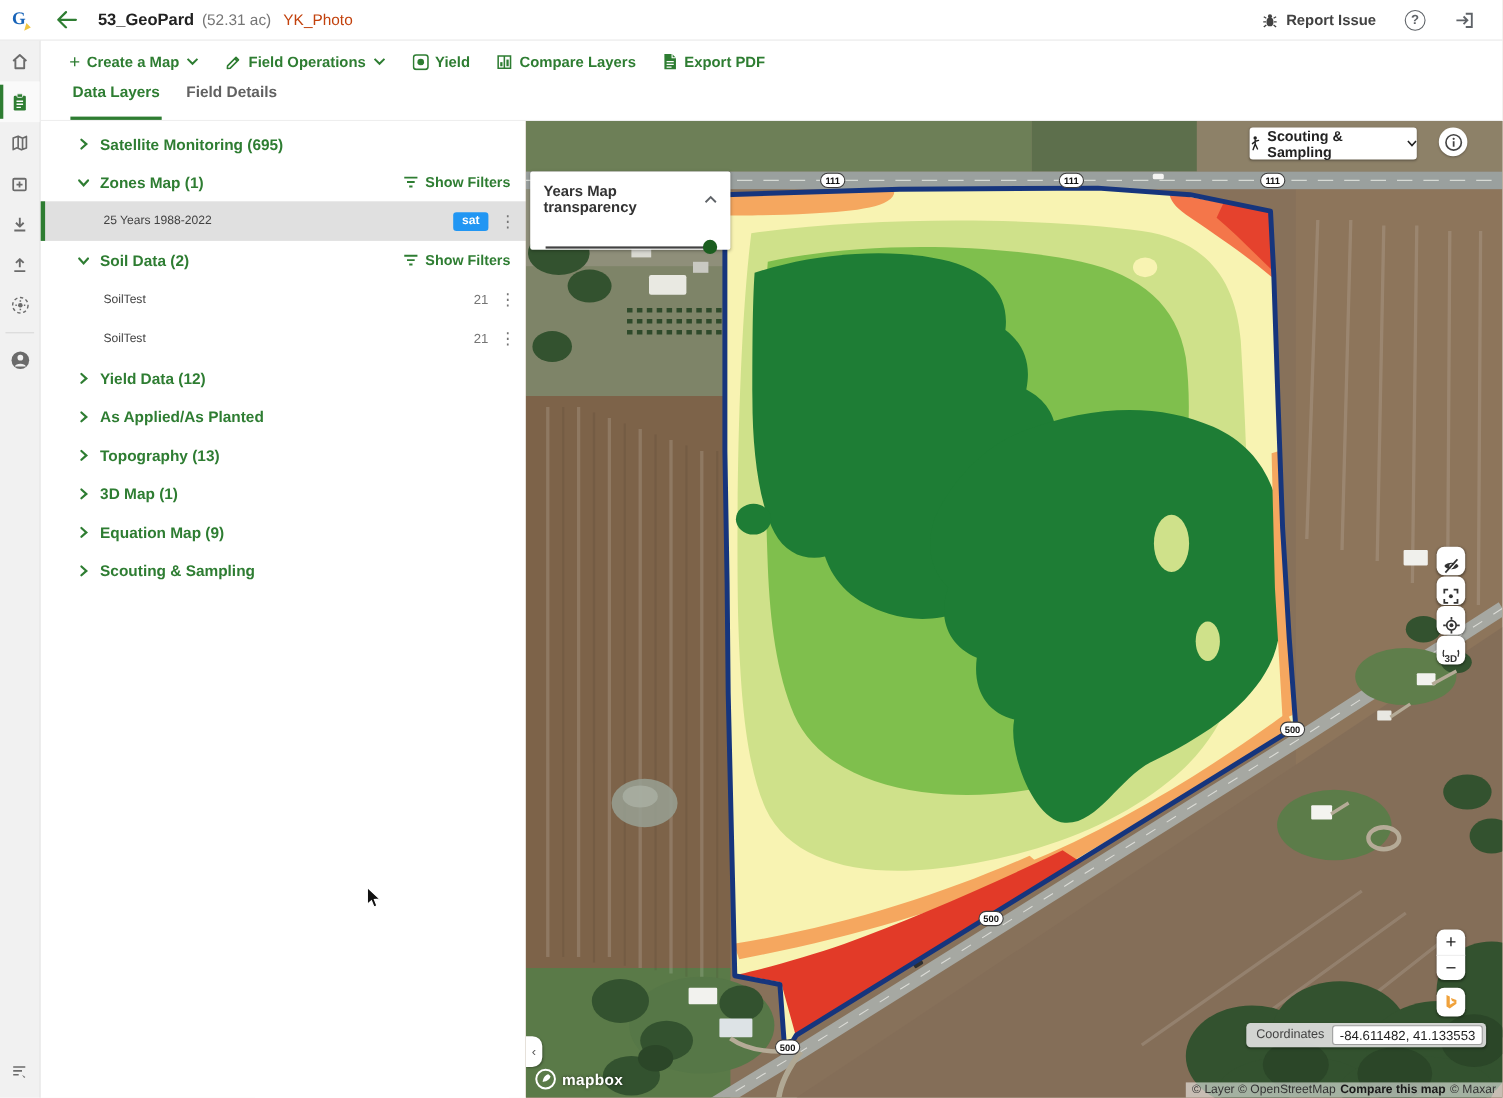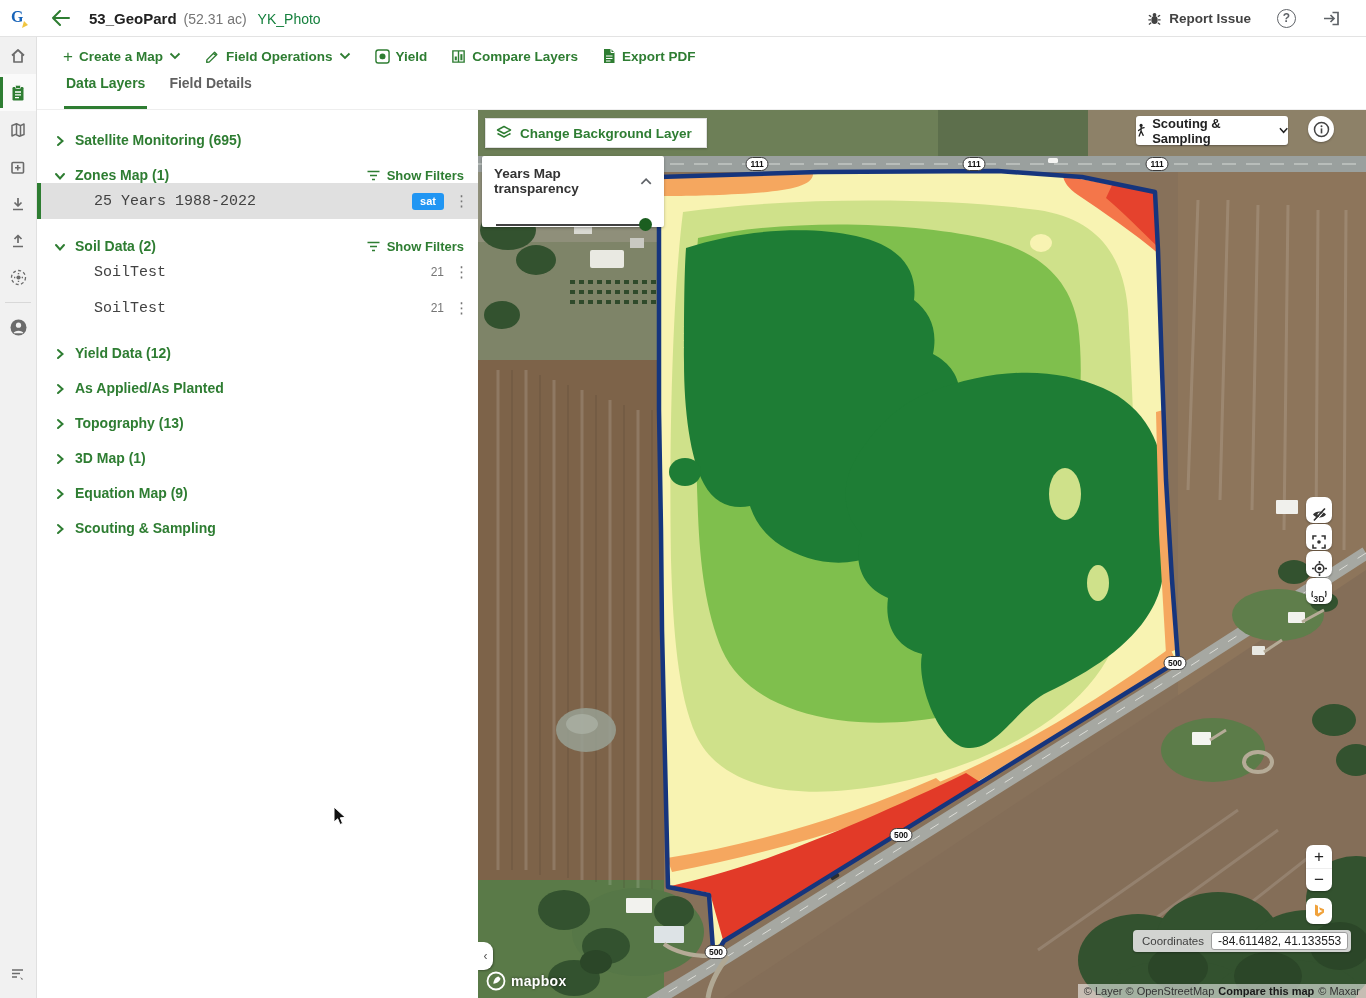--- a/index.html
+++ b/index.html
@@ -6,21 +6,21 @@
   html,body { width:1366px; height:998px; overflow:hidden; font-family:"Liberation Sans", sans-serif; background:#fff; }
   .app { position:relative; width:1366px; height:998px; }
 
   
   .topbar { height:37px; display:flex; align-items:center; background:#fff; border-bottom:1px solid #e3e3e3; }
   .logo-cell { width:37px; height:37px; display:flex; align-items:center; justify-content:center; }
   .back-btn { width:30px; height:30px; margin-left:8px; display:flex; align-items:center; justify-content:center; cursor:pointer; }
   .title-wrap { display:flex; align-items:baseline; margin-left:14px; gap:7px; }
   .fld-title { font-size:15px; font-weight:bold; color:#212121; }
   .fld-area  { font-size:14px; color:#757575; }
-  .fld-sub   { font-size:14px; color:#15803d; margin-left:4px; }
+  .fld-sub   { font-size:14px; color:#c2410c; margin-left:4px; }
   .topbar-right { margin-left:auto; display:flex; align-items:center; gap:26px; padding-right:26px; }
   .report-issue { display:flex; align-items:center; gap:7px; font-size:13.5px; color:#424242; font-weight:600; cursor:pointer; }
   .iconbtn { display:flex; align-items:center; justify-content:center; cursor:pointer; }
   .help-circ { width:19px; height:19px; border:1.6px solid #5f6368; border-radius:50%; font-size:12px; color:#5f6368; font-weight:bold; display:flex; align-items:center; justify-content:center; }
 
   
   .app-row { display:flex; height:961px; }
   .rail { width:37px; background:#f1f1f1; border-right:1px solid #e0e0e0; display:flex; flex-direction:column; }
   .rail-item { height:37px; display:flex; align-items:center; justify-content:center; cursor:pointer; position:relative; }
   .rail-item.active { background:#fafafa; }
@@ -35,28 +35,28 @@
   .tbtn .plus { font-size:17px; font-weight:400; line-height:1; }
   .tabs { height:35px; display:flex; padding-left:27px; gap:20px; border-bottom:1px solid #eee; }
   .tab { font-size:14px; color:#616161; display:flex; align-items:flex-start; padding:0 2px; cursor:pointer; position:relative; font-weight:600; }
   .tab.active { color:var(--c-accent,#2e7d32); }
   .tab.active::after { content:""; position:absolute; left:0; right:0; bottom:0; height:3px; background:var(--c-accent,#2e7d32); }
 
   .content-row { display:flex; height:888px; }
 
   
   .panel { width:441px; background:#fff; padding-top:3px; position:relative; }
-  .tree-group { height:35px; display:flex; align-items:flex-end; padding:0 14px 0 16px; cursor:pointer; }
+  .tree-group { height:35px; display:flex; align-items:center; padding:0 14px 0 32px; cursor:pointer; }
   .tree-group .chev { width:22px; display:flex; }
   .glabel { font-size:14px; font-weight:700; color:var(--c-accent,#2e7d32); }
   .filters { margin-left:auto; display:flex; align-items:center; gap:6px; color:var(--c-accent,#2e7d32); font-size:13px; font-weight:700; cursor:pointer; }
   .filters i { font-style:normal; }
   .tree-item { height:36px; display:flex; align-items:center; padding:0 12px 0 57px; cursor:pointer; }
   .tree-item.selected { background:#e0e0e0; border-left:4px solid var(--c-accent,#2e7d32); padding-left:53px; }
-  .ilabel { font-size:15px; color:#424242;font-family:Liberation Mono, monospace; }
+  .ilabel { font-size:11px; color:#424242; }
   .iright { margin-left:auto; display:flex; align-items:center; gap:10px; }
   .sat-badge { background:var(--c-badge-blue,#2196f3); color:#fff; font-size:11px; font-weight:700; padding:2.5px 8px; border-radius:3px; }
   .cnt { font-size:12px; color:#757575; }
   .kebab { font-size:15px; color:#757575; width:12px; text-align:center; cursor:pointer; }
 
   
   .map { width:888px; height:888px; position:relative; overflow:hidden; background:#8a7258; }
   .map svg.bg { position:absolute; left:0; top:0; }
   .z-base { fill:var(--c-zone-yellow,#f8f3b2); }
   .z-lg { fill:var(--c-zone-light-green,#cfe18a); }
@@ -490,27 +490,20 @@
           <div class="road-badge" style="left:697px; top:553px;">
               <span>500</span>
             </div>
           <div class="road-badge" style="left:423px; top:725px;">
               <span>500</span>
             </div>
           <div class="road-badge" style="left:238px; top:842px;">
               <span>500</span>
             </div>
 
-          <div class="ovl chg-bg">
-            <svg width="16" height="16" viewBox="0 0 16 16">
-              <path d="M8 1.5 L14.5 5 L8 8.5 L1.5 5 Z" fill="none" stroke="#2e7d32" stroke-width="1.5" stroke-linejoin="round"></path>
-              <path d="M1.5 8.5 L8 12 L14.5 8.5" fill="none" stroke="#2e7d32" stroke-width="1.5" stroke-linejoin="round"></path>
-            </svg>
-            <span>Change Background Layer</span>
-          </div>
 
           <div class="ovl transp">
             <div class="transp-head">
               <span class="transp-title">Years Map transparency</span>
               <svg width="13" height="9" viewBox="0 0 13 9">
                   <path d="M1.5 7 L6.5 2 L11.5 7" stroke="#5f6368" stroke-width="1.8" fill="none"></path>
                 </svg>
             </div>
             <div class="slider">
               <div class="track"></div>

